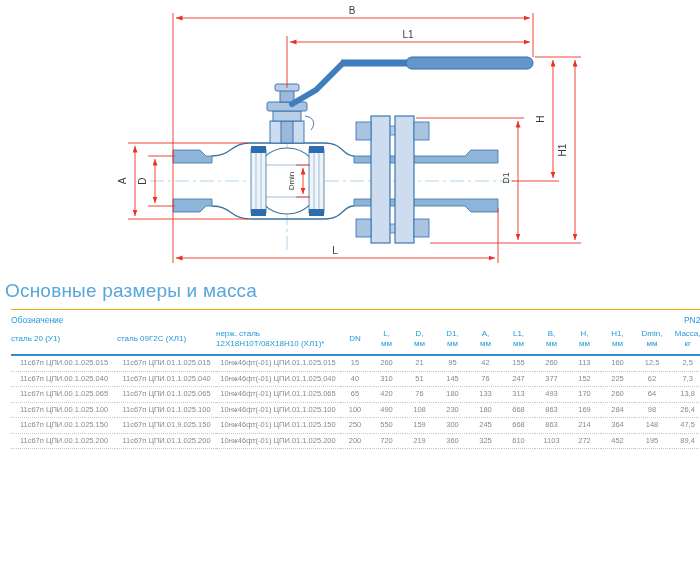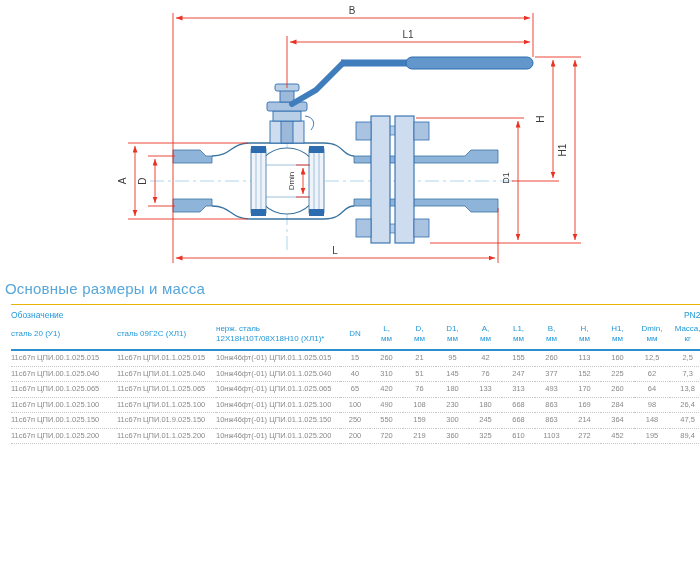--- a/index.html
+++ b/index.html
@@ -3,42 +3,42 @@
 <meta charset="utf-8">
 <style>
   html,body { margin:0; padding:0; background:#ffffff; }
   body {
     width:700px; height:561px; overflow:hidden;
     font-family:"Liberation Sans","DejaVu Sans",sans-serif;
   }
   .drawing { width:700px; height:279px; }
   .title {
     margin:1px 0 7px 5px;
-    font-size:15px; font-weight:400; color:#58a6da; letter-spacing:.2px;
+    font-size:19px; font-weight:400; color:#58a6da; letter-spacing:.2px;
   }
   table {
     width:694px; margin-left:11px;
     border-collapse:collapse; table-layout:fixed;
     border-top:1px solid #eab308;
   }
   thead th { color:#2499d9; font-weight:400; }
   .hrow1 th { text-align:left; font-size:8.5px; padding:5px 0 2px; }
   .hrow1 th.pn-span { text-align:right; }
   .hrow2 th {
     border-bottom:2px solid #2e8fd0; vertical-align:middle;
     font-size:8px; line-height:10px; padding:2px 0 5px;
   }
   .hrow2 th.desig { text-align:left; }
   .hrow2 th.num-h { text-align:center; }
   td {
     font-size:7.5px; line-height:8.5px; color:#8a8a8a;
     border-bottom:1px dotted #c6c6c6; padding:3px 0;
     white-space:nowrap; overflow:hidden;
   }
-  td.desig-c { text-align:left; }
+  td.desig-c { text-align:center; }
   td.num-c  { text-align:center; }
 </style>
 </head>
 <body>
 
 <div class="drawing">
 <svg width="700" height="279" viewBox="0 0 700 279" xmlns="http://www.w3.org/2000/svg">
   <defs>
     <marker id="arr" markerUnits="userSpaceOnUse" markerWidth="8" markerHeight="6" refX="6.5" refY="2.5" orient="auto-start-reverse">
       <path d="M0,0 L6.5,2.5 L0,5 Z" fill="#ea3223"></path>

